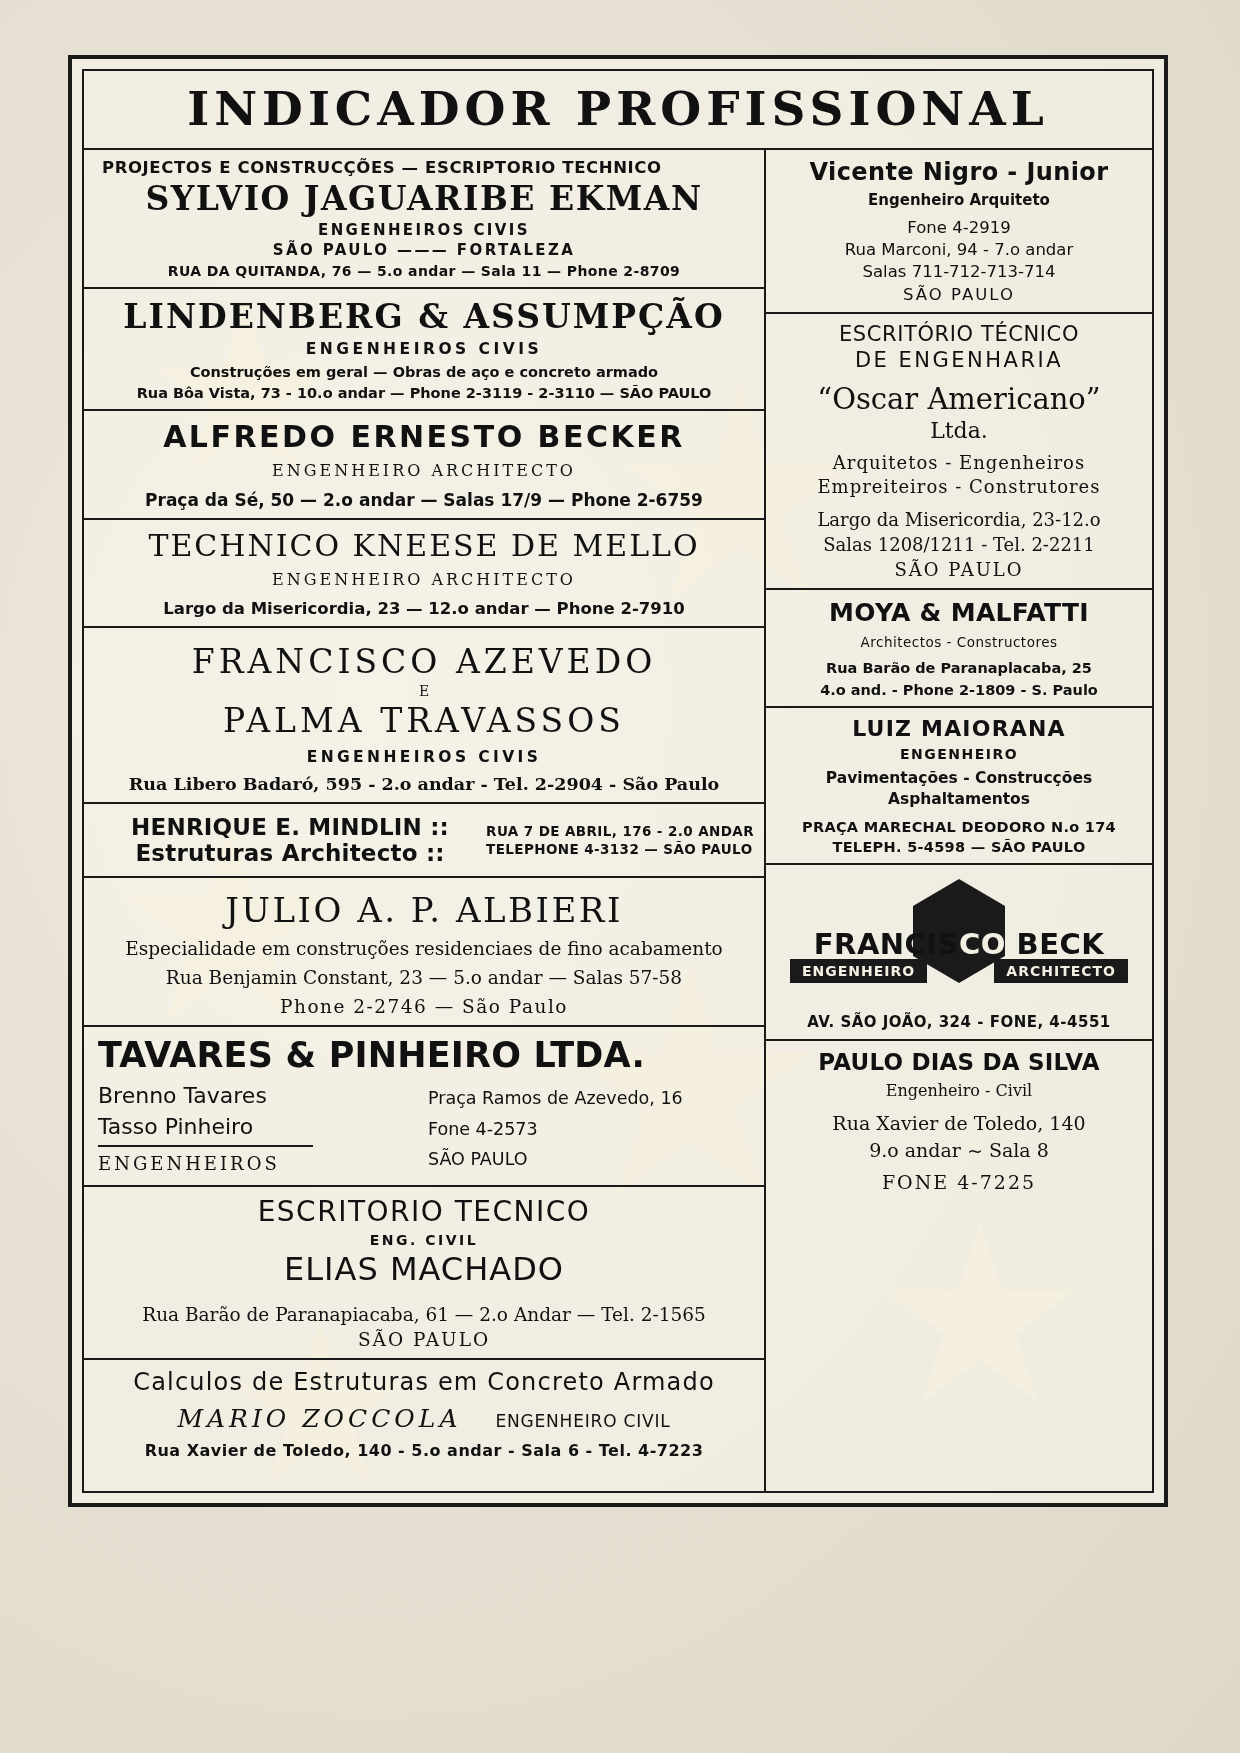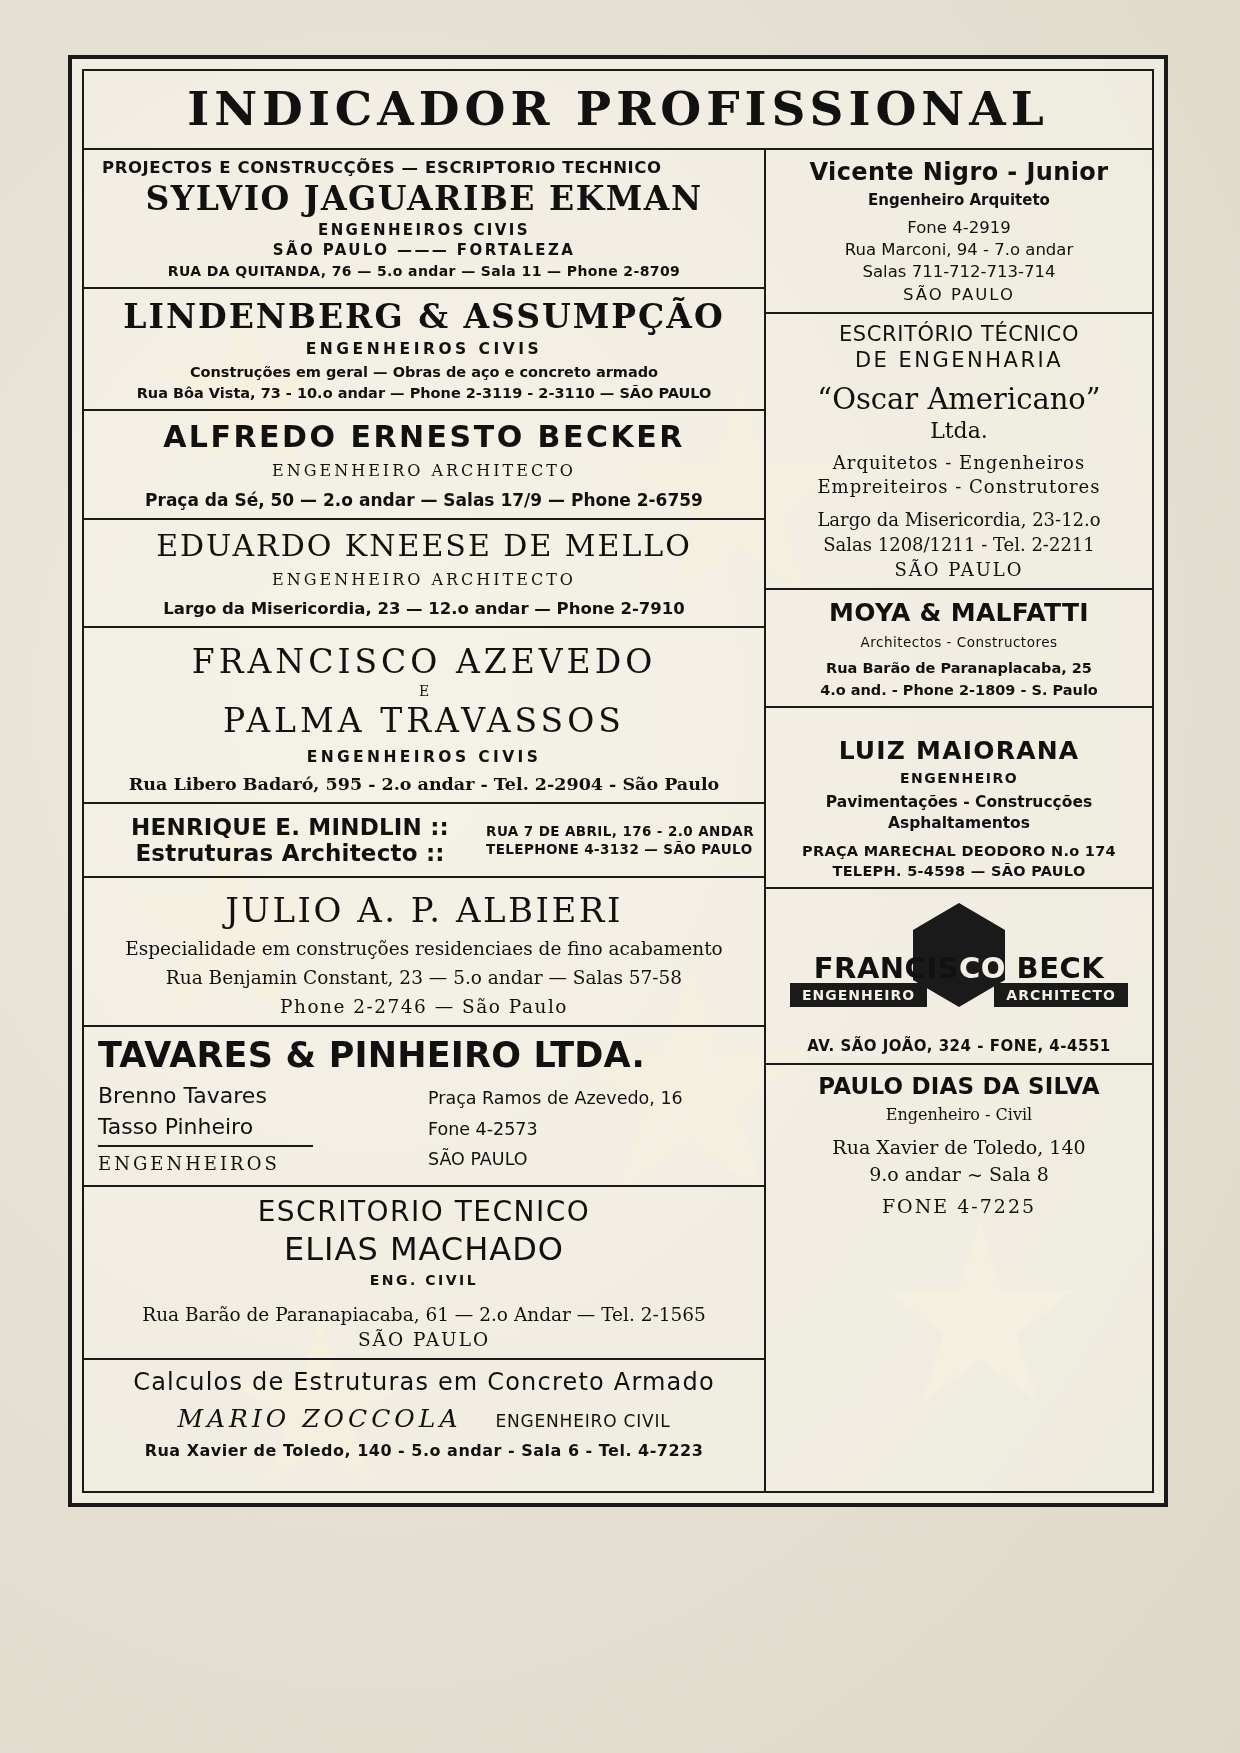--- a/index.html
+++ b/index.html
@@ -158,21 +158,21 @@
   .r2f { font-family: "DejaVu Serif", serif; font-size: 18px; letter-spacing: 1px; margin-top: 3px;}
   .r2g { font-family: "DejaVu Serif", serif; font-size: 18px; margin-top: 12px;}
   .r2h { font-family: "DejaVu Serif", serif; font-size: 18px; margin-top: 4px;}
   .r2i { font-family: "DejaVu Serif", serif; font-size: 18px; letter-spacing: 2px; margin-top: 4px;}
 
   .r3a { font-family: "DejaVu Sans", sans-serif; font-weight: bold; font-size: 25px; letter-spacing: .3px;}
   .r3b { font-family: "DejaVu Sans", sans-serif; font-size: 13.5px; letter-spacing: .5px; margin-top: 7px;}
   .r3c { font-family: "DejaVu Sans", sans-serif; font-weight: bold; font-size: 14.5px; margin-top: 10px;}
   .r3d { font-family: "DejaVu Sans", sans-serif; font-weight: bold; font-size: 14.5px; margin-top: 6px;}
 
-  .r4a { font-family: "DejaVu Sans", sans-serif; font-weight: bold; font-size: 25px; letter-spacing: 1.2px; margin-top: 20px;}
+  .r4a { font-family: "DejaVu Sans", sans-serif; font-weight: bold; font-size: 22px; letter-spacing: 1.2px;}
   .r4b { font-family: "DejaVu Sans", sans-serif; font-weight: bold; font-size: 14px; letter-spacing: 1.5px; margin-top: 5px;}
   .r4c { font-family: "DejaVu Sans", sans-serif; font-weight: bold; font-size: 15.5px; margin-top: 7px;}
   .r4d { font-family: "DejaVu Sans", sans-serif; font-weight: bold; font-size: 15.5px; margin-top: 3px;}
   .r4e { font-family: "DejaVu Sans", sans-serif; font-weight: bold; font-size: 14.5px; letter-spacing: .3px; margin-top: 11px;}
   .r4f { font-family: "DejaVu Sans", sans-serif; font-weight: bold; font-size: 14.5px; letter-spacing: .3px; margin-top: 4px;}
 
   .logo-wrap { position: relative; height: 120px; margin-top: 6px;}
   .logo-hex {
     position: absolute;
     left: 50%;
@@ -250,21 +250,21 @@
             <span class="ln l2d">Rua Bôa Vista, 73 - 10.o andar  —  Phone 2-3119 - 2-3110  —  SÃO PAULO</span>
           </div>
 
           <div class="cell">
             <span class="ln l3a">ALFREDO ERNESTO BECKER</span>
             <span class="ln l3b">ENGENHEIRO ARCHITECTO</span>
             <span class="ln l3c">Praça da Sé, 50 — 2.o andar — Salas 17/9 — Phone 2-6759</span>
           </div>
 
           <div class="cell">
-            <span class="ln l4a">EDUARDO KNEESE DE MELLO</span>
+            <span class="ln l4a">TECHNICO KNEESE DE MELLO</span>
             <span class="ln l4b">ENGENHEIRO ARCHITECTO</span>
             <span class="ln l4c">Largo da Misericordia, 23  —  12.o andar  —  Phone 2-7910</span>
           </div>
 
           <div class="cell">
             <span class="ln l5a">FRANCISCO AZEVEDO</span>
             <span class="ln l5b">E</span>
             <span class="ln l5c">PALMA TRAVASSOS</span>
             <span class="ln l5d">ENGENHEIROS CIVIS</span>
             <span class="ln l5e">Rua Libero Badaró, 595 - 2.o andar - Tel. 2-2904 - São Paulo</span>
@@ -297,22 +297,22 @@
               <div class="l8right">
                 <span class="ln">Praça Ramos de Azevedo, 16</span>
                 <span class="ln">Fone 4-2573</span>
                 <span class="ln">SÃO PAULO</span>
               </div>
             </div>
           </div>
 
           <div class="cell">
             <span class="ln l9a">ESCRITORIO TECNICO</span>
+            <span class="ln l9c">ENG. CIVIL</span>
             <span class="ln l9b">ELIAS MACHADO</span>
-            <span class="ln l9c">ENG. CIVIL</span>
             <span class="ln l9d">Rua Barão de Paranapiacaba, 61 — 2.o Andar — Tel. 2-1565</span>
             <span class="ln l9e">SÃO PAULO</span>
           </div>
 
           <div class="cell">
             <span class="ln l10a">Calculos de Estruturas em Concreto Armado</span>
             <div class="l10row">
               <span class="l10b">MARIO  ZOCCOLA</span>
               <span class="l10c">ENGENHEIRO CIVIL</span>
             </div>

